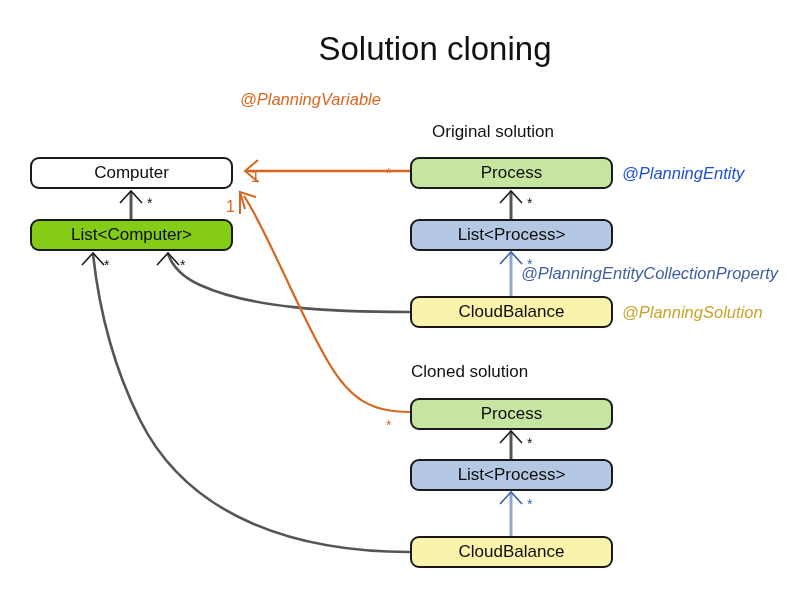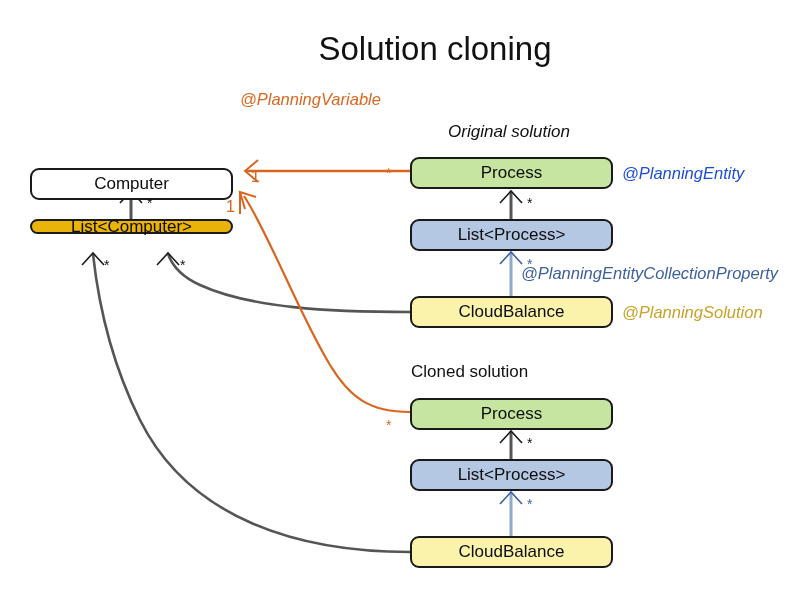--- a/index.html
+++ b/index.html
@@ -111,26 +111,26 @@
       <path d="M 410,412 C 370,412 350,398 330,365 C 300,316 268,232 244,196" fill="none" stroke="#d9661f" stroke-width="2.2"></path>
       <polyline points="245,209 240,192 256,197" fill="none" stroke="#d9661f" stroke-width="2"></polyline>
       <line x1="240" y1="192" x2="240" y2="214" stroke="#d9661f" stroke-width="2"></line>
     </g>
   </svg>
 
   <div class="title" style="left:0; top:30px; width:800px; text-align:center;padding-left:35px;">Solution cloning</div>
 
   <div class="anno" style="left:240px; top:90px; color:#d9661f;">@PlanningVariable</div>
 
-  <div class="section-label" style="left:409px; top:122px; width:200px; text-align:center;font-style:italic;">Original solution</div>
+  <div class="section-label" style="left:432px; top:122px; width:200px; ">Original solution</div>
   <div class="section-label" style="left:411px; top:362px; width:200px; ">Cloned solution</div>
 
-  <div class="box" style="left:30px; top:168px; width:203px; height:32px; background:#ffffff;">Computer</div>
+  <div class="box" style="left:30px; top:157px; width:203px; height:32px; background:#ffffff;">Computer</div>
 
-  <div class="box" style="left:30px; top:219px; width:203px; height:15px; background:#eab308;">List&lt;Computer&gt;</div>
+  <div class="box" style="left:30px; top:219px; width:203px; height:32px; background:#84cc16;">List&lt;Computer&gt;</div>
 
   <div class="box" style="left:410px; top:157px; width:203px; height:32px; background:#c5e5a0;">Process</div>
 
   <div class="box" style="left:410px; top:219px; width:203px; height:32px; background:#b4c7e3;">List&lt;Process&gt;</div>
 
   <div class="box" style="left:410px; top:296px; width:203px; height:32px; background:#fbf2ab;">CloudBalance</div>
 
   <div class="box" style="left:410px; top:398px; width:203px; height:32px; background:#c5e5a0;">Process</div>
 
   <div class="box" style="left:410px; top:459px; width:203px; height:32px; background:#b4c7e3;">List&lt;Process&gt;</div>

